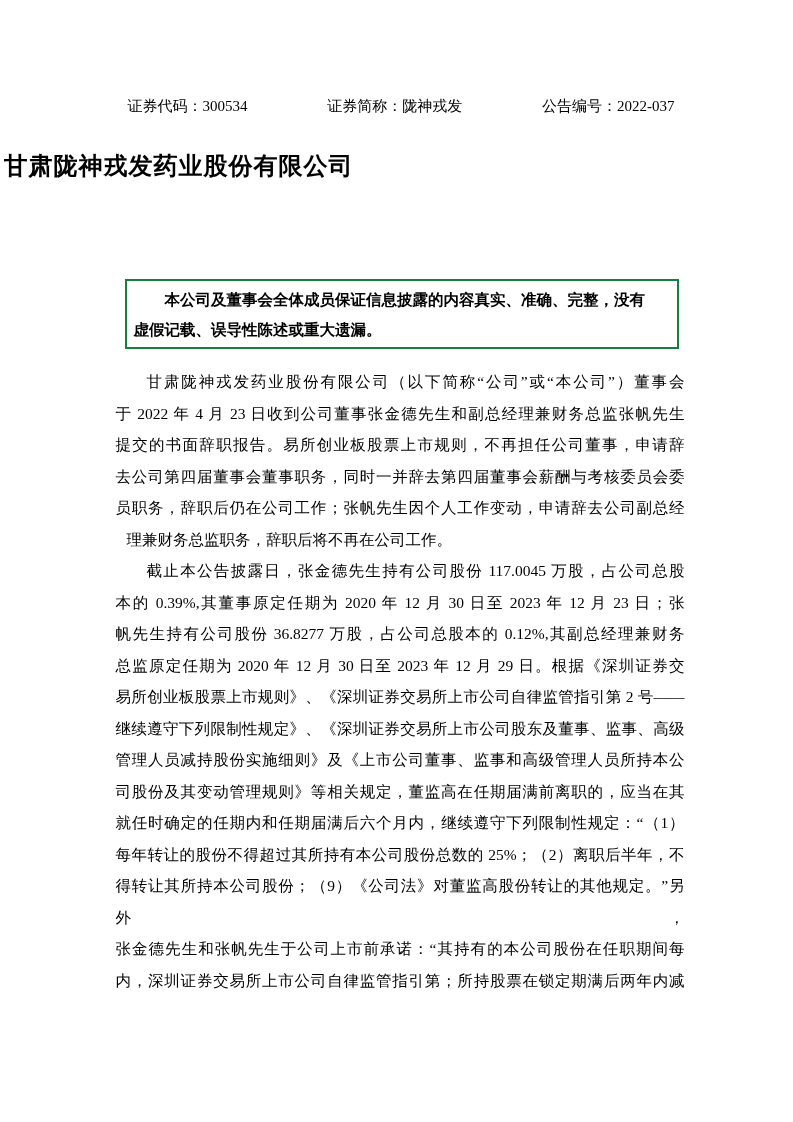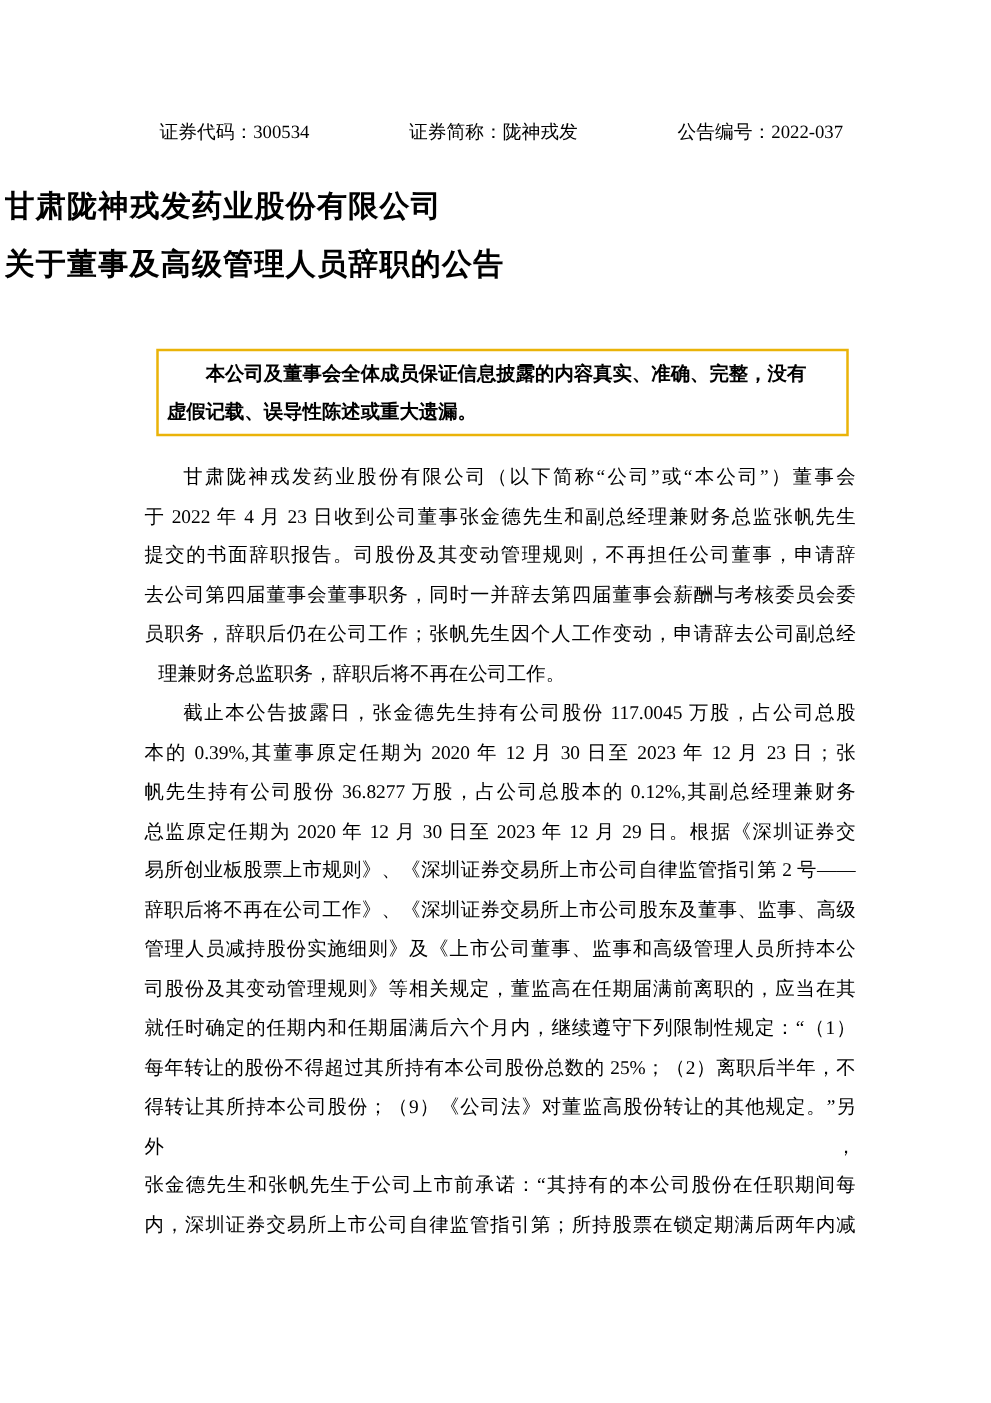--- a/index.html
+++ b/index.html
@@ -39,21 +39,21 @@
   }
   .doc-title.t1 { top: 150px; }
   .doc-title.t2 { top: 196px; }
 
   .disclaimer-box {
     position: absolute;
     top: 279px;
     left: 121px;
     width: 554px;
     height: 70px;
-    border: 2px solid #eab308;
+    border: 2px solid #15803d;
     padding: 4px 7px 0 7px;
     font-size: 15.5px;
     font-weight: bold;
     line-height: 30px;
   }
   .disclaimer-box .dline { text-align: justify; }
   .disclaimer-box .dline.first { text-indent: 2em; }
 
   .doc-body {
     position: absolute;
@@ -77,45 +77,44 @@
 
 <div class="page">
 
   <div class="doc-header">
     <span>证券代码：300534</span>
     <span>证券简称：陇神戎发</span>
     <span>公告编号：2022-037</span>
   </div>
 
   <div class="doc-title t1">甘肃陇神戎发药业股份有限公司</div>
-  <div class="doc-title t2">关于董事及高级管理人员辞职的公告</div>
 
   <div class="disclaimer-box">
     <div class="dline first">本公司及董事会全体成员保证信息披露的内容真实、准确、完整，没有</div>
     <div class="dline">虚假记载、误导性陈述或重大遗漏。</div>
   </div>
 
   <div class="doc-body">
 
     <div>
       <div class="bline indent">甘肃陇神戎发药业股份有限公司（以下简称“公司”或“本公司”）董事会</div>
       <div class="bline">于 2022 年 4 月 23 日收到公司董事张金德先生和副总经理兼财务总监张帆先生</div>
-      <div class="bline">提交的书面辞职报告。司股份及其变动管理规则，不再担任公司董事，申请辞</div>
+      <div class="bline">提交的书面辞职报告。易所创业板股票上市规则，不再担任公司董事，申请辞</div>
       <div class="bline">去公司第四届董事会董事职务，同时一并辞去第四届董事会薪酬与考核委员会委</div>
       <div class="bline">员职务，辞职后仍在公司工作；张帆先生因个人工作变动，申请辞去公司副总经</div>
       <div class="bline para-end">理兼财务总监职务，辞职后将不再在公司工作。</div>
     </div>
 
     <div>
       <div class="bline indent">截止本公告披露日，张金德先生持有公司股份 117.0045 万股，占公司总股</div>
       <div class="bline">本的 0.39%,其董事原定任期为 2020 年 12 月 30 日至 2023 年 12 月 23 日；张</div>
       <div class="bline">帆先生持有公司股份 36.8277 万股，占公司总股本的 0.12%,其副总经理兼财务</div>
       <div class="bline">总监原定任期为 2020 年 12 月 30 日至 2023 年 12 月 29 日。根据《深圳证券交</div>
       <div class="bline">易所创业板股票上市规则》、《深圳证券交易所上市公司自律监管指引第 2 号——</div>
-      <div class="bline">辞职后将不再在公司工作》、《深圳证券交易所上市公司股东及董事、监事、高级</div>
+      <div class="bline">继续遵守下列限制性规定》、《深圳证券交易所上市公司股东及董事、监事、高级</div>
       <div class="bline">管理人员减持股份实施细则》及《上市公司董事、监事和高级管理人员所持本公</div>
       <div class="bline">司股份及其变动管理规则》等相关规定，董监高在任期届满前离职的，应当在其</div>
       <div class="bline">就任时确定的任期内和任期届满后六个月内，继续遵守下列限制性规定：“（1）</div>
       <div class="bline">每年转让的股份不得超过其所持有本公司股份总数的 25%；（2）离职后半年，不</div>
       <div class="bline">得转让其所持本公司股份；（9）《公司法》对董监高股份转让的其他规定。”另外，</div>
       <div class="bline">张金德先生和张帆先生于公司上市前承诺：“其持有的本公司股份在任职期间每</div>
       <div class="bline">内，深圳证券交易所上市公司自律监管指引第；所持股票在锁定期满后两年内减</div>
     </div>
 
   </div>

